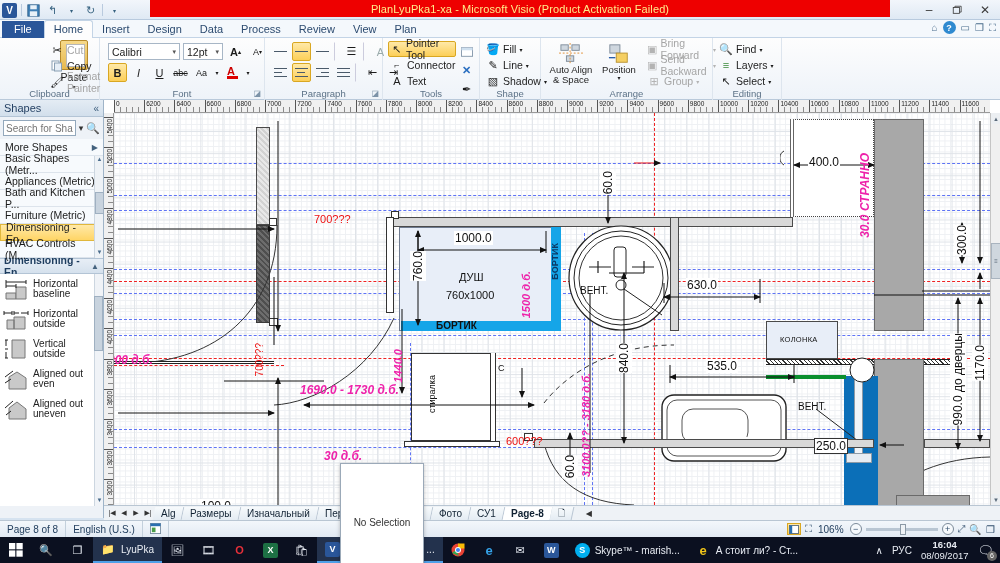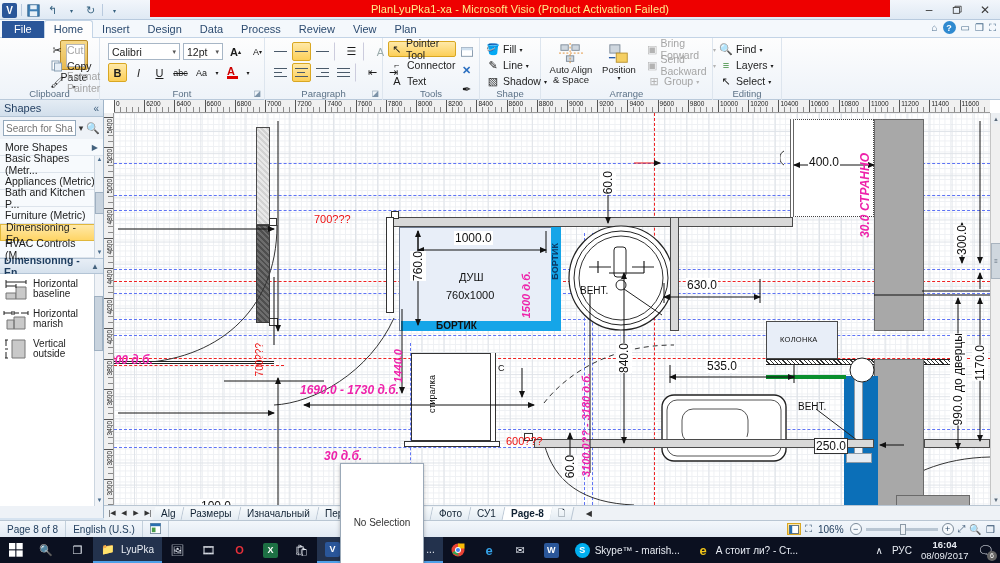--- a/index.html
+++ b/index.html
@@ -544,30 +544,48 @@
         <span>Horizontal baseline</span>
       </div>
       <div class="sp-item">
         <span class="sp-glyph">
           <svg width="26" height="24" viewBox="0 0 26 24">
               <path d="M4 13h7v9H4zM11 10h11v12H11z" fill="#c9c9c9" stroke="#777"></path>
               <path d="M1 6h8M11 6h5M18 6h7" stroke="#222"></path>
               <path d="M1 4v4M9 4v4M11 4v4M25 4v4" stroke="#222"></path>
             </svg>
         </span>
-        <span>Horizontal marish</span>
+        <span>Horizontal outside</span>
       </div>
       <div class="sp-item">
         <span class="sp-glyph">
           <svg width="26" height="24" viewBox="0 0 26 24">
               <path d="M9 3h13v18H9z" fill="#c9c9c9" stroke="#777"></path>
               <path d="M5 3h-3M5 12h-3M5 21h-3M3 3v6M3 15v6" stroke="#222"></path>
             </svg>
         </span>
         <span>Vertical outside</span>
+      </div>
+      <div class="sp-item">
+        <span class="sp-glyph">
+          <svg width="26" height="24" viewBox="0 0 26 24">
+              <path d="M6 10l8-5 9 6v11H6z" fill="#c9c9c9" stroke="#777"></path>
+              <path d="M2 10l8-6M2 16l6-4" stroke="#222"></path>
+            </svg>
+        </span>
+        <span>Aligned out even</span>
+      </div>
+      <div class="sp-item">
+        <span class="sp-glyph">
+          <svg width="26" height="24" viewBox="0 0 26 24">
+              <path d="M6 11l8-6 9 7v10H6z" fill="#c9c9c9" stroke="#777"></path>
+              <path d="M2 11l8-7M3 18l5-4" stroke="#222"></path>
+            </svg>
+        </span>
+        <span>Aligned out uneven</span>
       </div>
       <div class="sp-scroll">
         <div class="sp-thumb"></div>
         <div style="position:absolute;bottom:0;left:0;width:9px;height:9px;font-size:6px;text-align:center;color:#4a6c8c;">▼</div>
       </div>
     </div>
   </div>
 
   <div class="canvaswrap">
 

